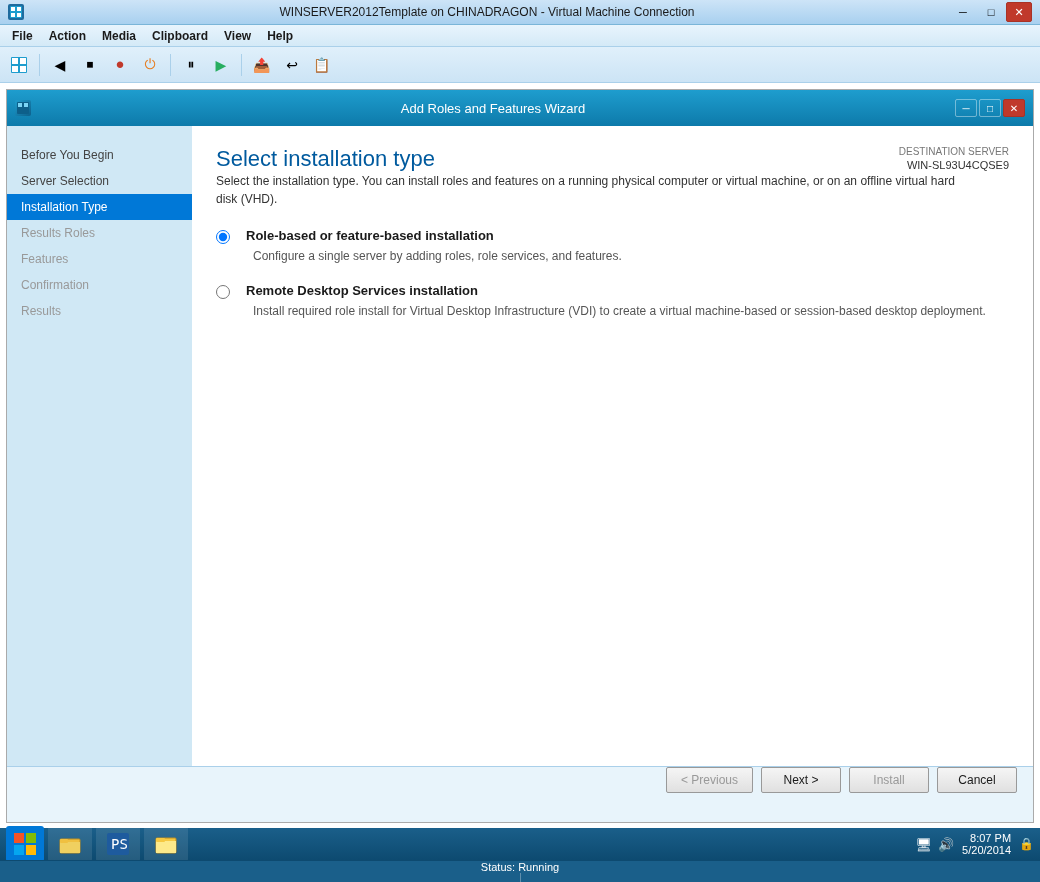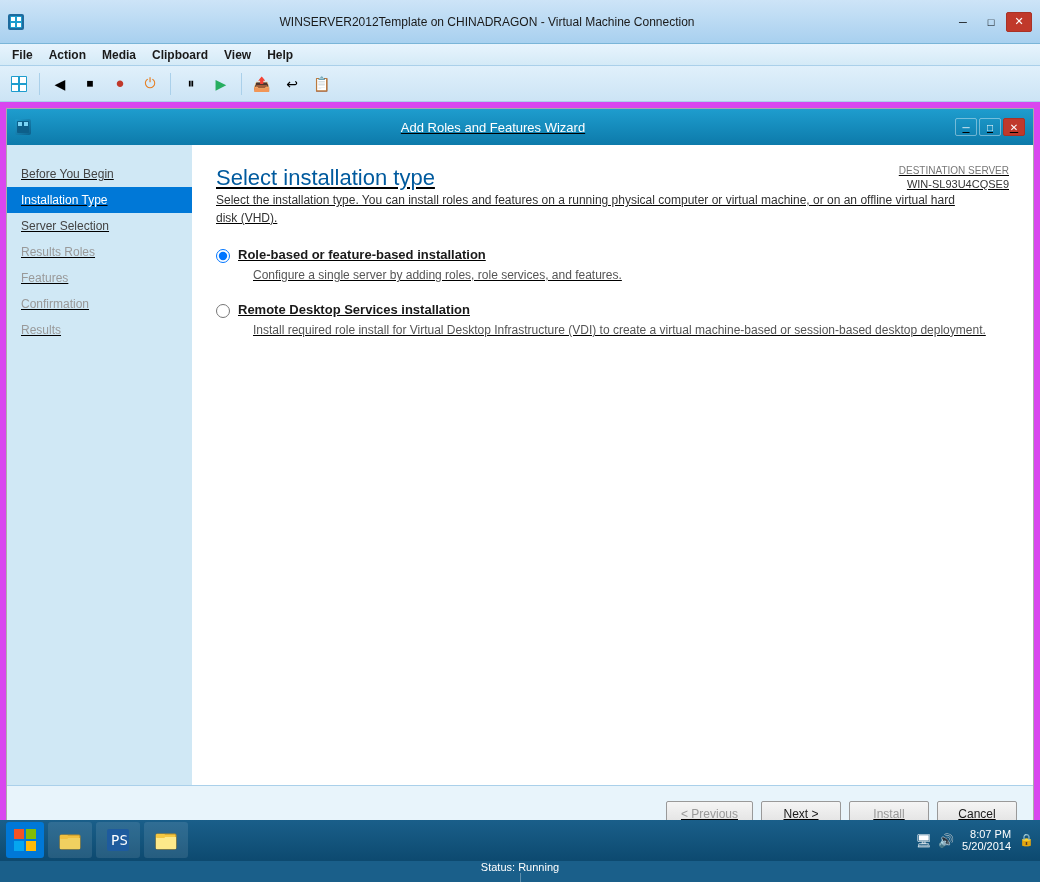--- a/index.html
+++ b/index.html
@@ -1,20 +1,20 @@
 <!DOCTYPE html>
 <html><head>
   <meta charset="utf-8">
   <style>
     * { margin: 0; padding: 0; box-sizing: border-box; }
     body { width: 1040px; height: 882px; font-family: 'Segoe UI', Tahoma, sans-serif; font-size: 13px; background: #1e6b9e; overflow: hidden; }
 
     
     .title-bar {
-      height: 44px; background: linear-gradient(to bottom, #cde4f7, #a8d0ef);
+      height: 25px; background: linear-gradient(to bottom, #cde4f7, #a8d0ef);
       display: flex; align-items: center; justify-content: space-between;
       padding: 0 8px; border-bottom: 1px solid #7ab5d8;
     }
     .title-bar-icon { width: 16px; height: 16px; background: #1e6b9e; border-radius: 2px; display: flex; align-items: center; justify-content: center; }
     .title-bar-text { font-size: 12px; color: #1a1a1a; flex: 1; text-align: center; }
     .title-bar-buttons { display: flex; gap: 2px; }
     .tb-btn { width: 26px; height: 20px; display: flex; align-items: center; justify-content: center; font-size: 11px; cursor: pointer; border: 1px solid transparent; border-radius: 2px; }
     .tb-btn.close { background: #c0392b; color: white; border-color: #a93226; }
 
     
@@ -61,41 +61,41 @@
     .page-header { display: flex; justify-content: space-between; align-items: flex-start; }
     .page-title { font-size: 22px; color: #005a9e; font-weight: 300; }
     .dest-server { text-align: right; font-size: 11px; color: #555; }
     .dest-label { text-transform: uppercase; font-size: 10px; color: #777; display: block; margin-bottom: 2px; }
     .dest-value { font-size: 11px; color: #333; }
 
     .desc-text { font-size: 12px; color: #333; margin-bottom: 20px; line-height: 1.5; max-width: 740px; }
 
     
     .radio-option { margin-bottom: 18px; }
-    .radio-row { display: flex; align-items: flex-start; gap: 8px; margin-bottom: 4px; }
+    .radio-row { display: flex; align-items: flex-start; gap: 16px; margin-bottom: 4px; }
     .radio-input { width: 14px; height: 14px; margin-top: 2px; flex-shrink: 0; cursor: pointer; }
     .radio-label { font-size: 13px; font-weight: 600; color: #1a1a1a; cursor: pointer; }
     .radio-desc { font-size: 12px; color: #555; margin-left: 37px; line-height: 1.4; }
 
     
     .wizard-footer {
       height: 56px; background: #e8f4fb; border-top: 1px solid #aad0ea;
-      display: flex; align-items: center; justify-content: flex-end;
+      display: flex; align-items: flex-start; justify-content: flex-end;
       padding: 0 16px; gap: 8px;
     }
     .footer-btn {
       height: 26px; min-width: 80px; padding: 0 14px;
       border: 1px solid #999; background: linear-gradient(to bottom, #f5f5f5, #e0e0e0);
       font-size: 12px; color: #1a1a1a; cursor: pointer; border-radius: 2px;
     }
     .footer-btn.disabled { color: #999; cursor: default; }
 
     
     .taskbar {
-      height: 40px; background: linear-gradient(to bottom, #1a5f8a, #0d4a70);
+      height: 32px; background: linear-gradient(to bottom, #1a5f8a, #0d4a70);
       display: flex; align-items: center; justify-content: space-between;
       padding: 0 6px;
     }
     .taskbar-left { display: flex; align-items: center; gap: 4px; }
     .start-btn { width: 38px; height: 36px; background: #0078d7; border-radius: 3px; display: flex; align-items: center; justify-content: center; cursor: pointer; }
     .taskbar-app { width: 44px; height: 36px; background: rgba(255,255,255,0.1); border-radius: 3px; display: flex; align-items: center; justify-content: center; cursor: pointer; font-size: 18px; }
     .taskbar-right { display: flex; align-items: center; gap: 8px; }
     .sys-tray { display: flex; align-items: center; gap: 6px; font-size: 11px; color: white; }
     .clock { text-align: right; font-size: 11px; color: white; }
 
@@ -109,21 +109,21 @@
     }
     .status-sep { width: 1px; height: 14px; background: rgba(255,255,255,0.3); margin: 0 8px; }
 
     .wizard-icon { width: 16px; height: 16px; background: linear-gradient(135deg, #1e9dce, #0d5f8a); border-radius: 2px; display: flex; align-items: center; justify-content: center; }
 
     .full-outer {
       display: flex; flex-direction: column; height: 882px;
     }
 
     .inner-window-area {
-      flex: 1; padding: 6px; background: #d946ef; display: flex; flex-direction: column; overflow: hidden; text-decoration: underline;
+      flex: 1; padding: 6px; background: #ffffff; display: flex; flex-direction: column; overflow: hidden;
     }
 
     .wizard-outer-wrap {
       background: white;
       border: 1px solid #aaa;
       flex: 1;
       display: flex;
       flex-direction: column;
     }
   </style>
@@ -199,22 +199,22 @@
           <div class="wtb-btn">─</div>
           <div class="wtb-btn">□</div>
           <div class="wtb-btn close">✕</div>
         </div>
       </div>
 
       <div class="wizard-body">
 
         <div class="sidebar">
           <div class="sidebar-item">Before You Begin</div>
+          <div class="sidebar-item">Server Selection</div>
           <div class="sidebar-item active">Installation Type</div>
-          <div class="sidebar-item">Server Selection</div>
           <div class="sidebar-item disabled">Results Roles</div>
           <div class="sidebar-item disabled">Features</div>
           <div class="sidebar-item disabled">Confirmation</div>
           <div class="sidebar-item disabled">Results</div>
         </div>
 
         <div class="main-content">
           <div class="page-header">
             <h1 class="page-title">Select installation type</h1>
             <div class="dest-server">

